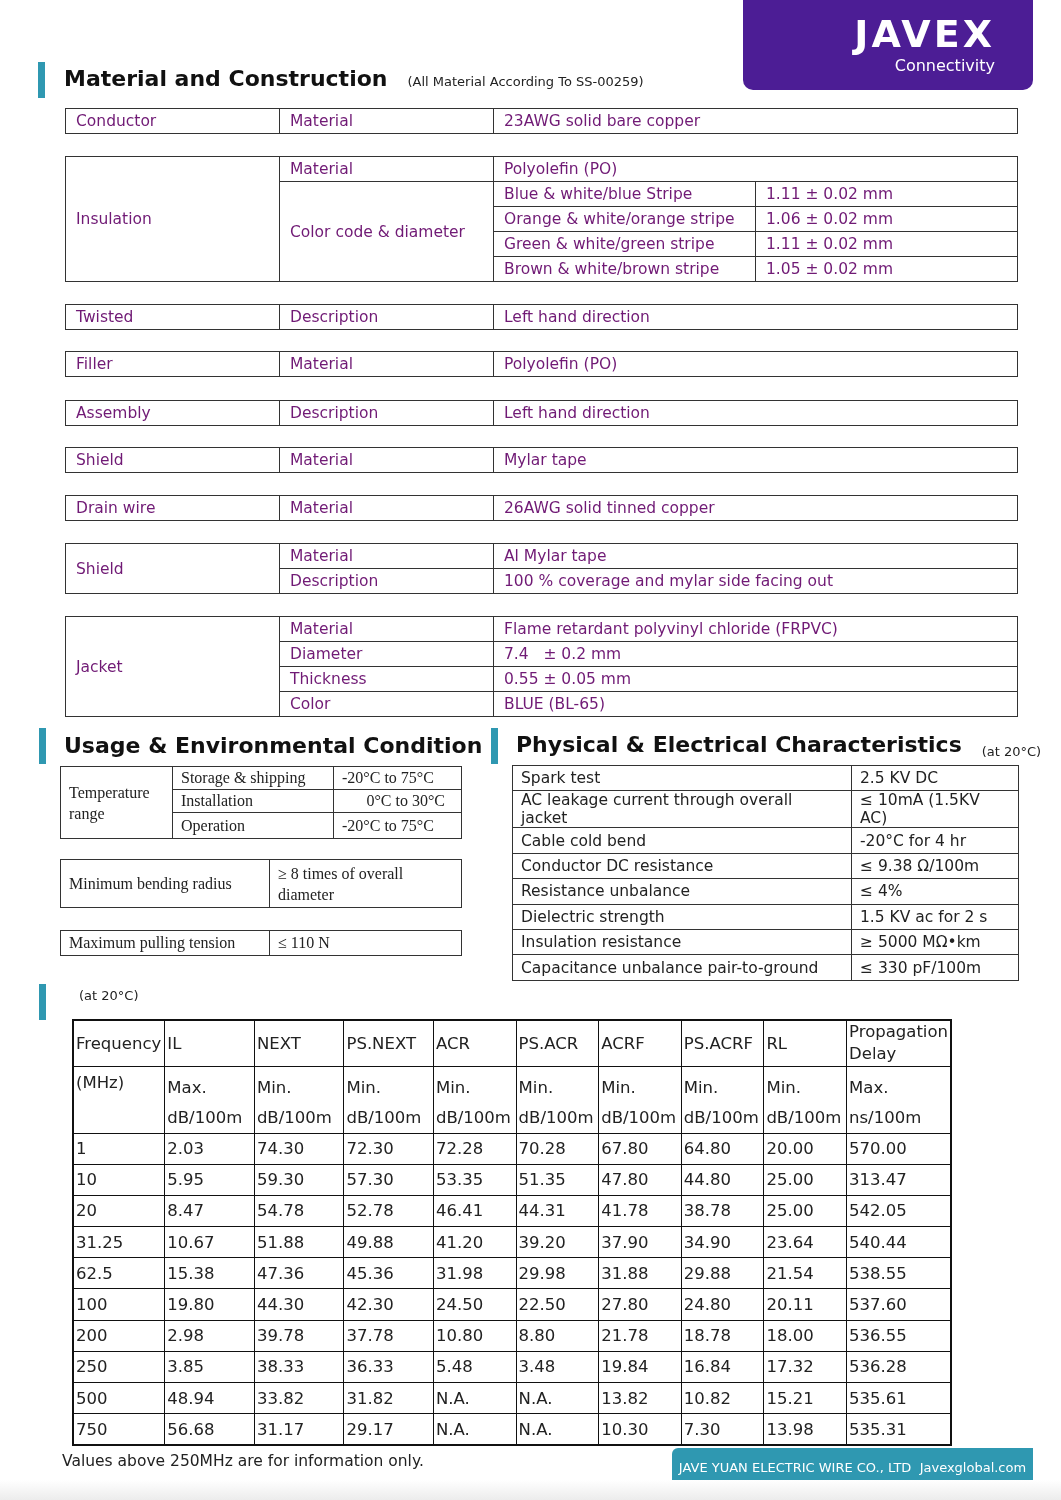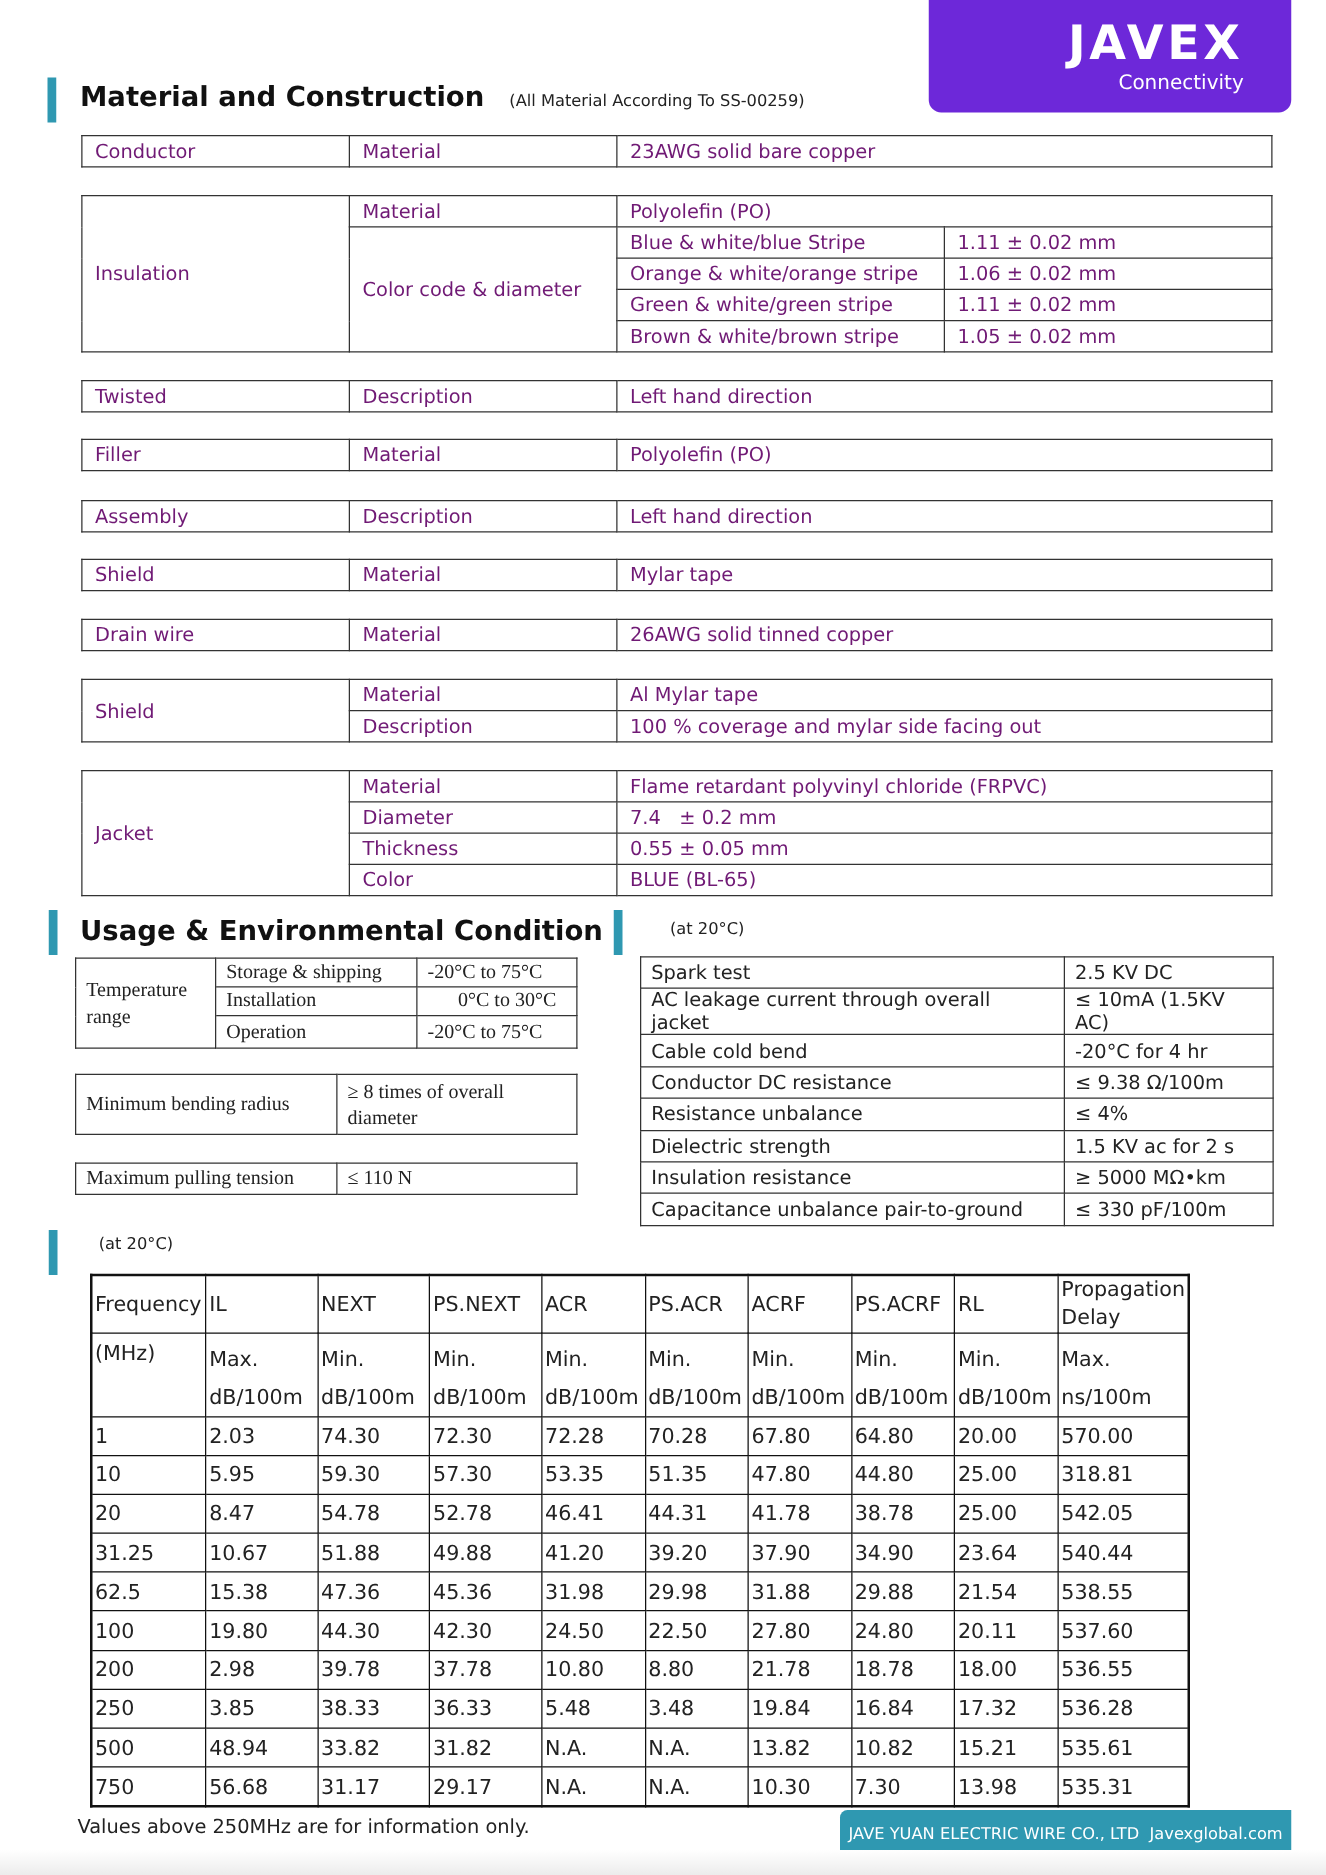--- a/index.html
+++ b/index.html
@@ -1,21 +1,21 @@
 <!DOCTYPE html>
 <html><head>
 <meta charset="utf-8">
 <style>
   * { box-sizing: border-box; margin: 0; padding: 0; }
   html, body { width: 1061px; height: 1500px; background: #ffffff; overflow: hidden; }
   body { position: relative; font-family: "DejaVu Sans", sans-serif; color: #1a1a1a; }
 
   .logo-box {
     position: absolute; left: 743px; top: 0; width: 290px; height: 90px;
-    background: #6d28d9; border-radius: 0 0 10px 10px;
+    background: #4c1d95; border-radius: 0 0 10px 10px;
     color: #fff;
   }
   .logo-word {
     position: absolute; right: 38px; top: 12px;
     font-family: "DejaVu Sans", sans-serif; font-weight: bold;
     font-size: 38px; letter-spacing: 3px; line-height: 44px;
   }
   .logo-sub {
     position: absolute; right: 38px; top: 54px;
     font-size: 16px; line-height: 24px;
@@ -229,20 +229,21 @@
   <tbody>
       <tr>
     <td style="width:209px; height:25px;">Maximum pulling tension</td>
     <td>≤ 110 N</td>
   </tr>
 </tbody>
   </table>
 
 <div class="sec-bar" style="left:491px; top:728px;"></div>
 <div class="sec-title" style="left:516px; top:732px;">
+  <span class="main">Physical &amp; Electrical Characteristics</span>
   <span class="sub" style="position:relative; top:4px;">(at 20°C)</span>
 </div>
 
 <table class="pe" style="left:512px; top:765px; width:507px;">
   <tbody>
       <tr>
         <td style="width:339px">Spark test</td>
         <td>2.5 KV DC</td>
       </tr>
   <tr>
@@ -364,21 +365,21 @@
       <tr>
         <td>10</td>
         <td>5.95</td>
         <td>59.30</td>
         <td>57.30</td>
         <td>53.35</td>
         <td>51.35</td>
         <td>47.80</td>
         <td>44.80</td>
         <td>25.00</td>
-        <td>318.81</td>
+        <td>313.47</td>
       </tr>
       <tr>
         <td>20</td>
         <td>8.47</td>
         <td>54.78</td>
         <td>52.78</td>
         <td>46.41</td>
         <td>44.31</td>
         <td>41.78</td>
         <td>38.78</td>

